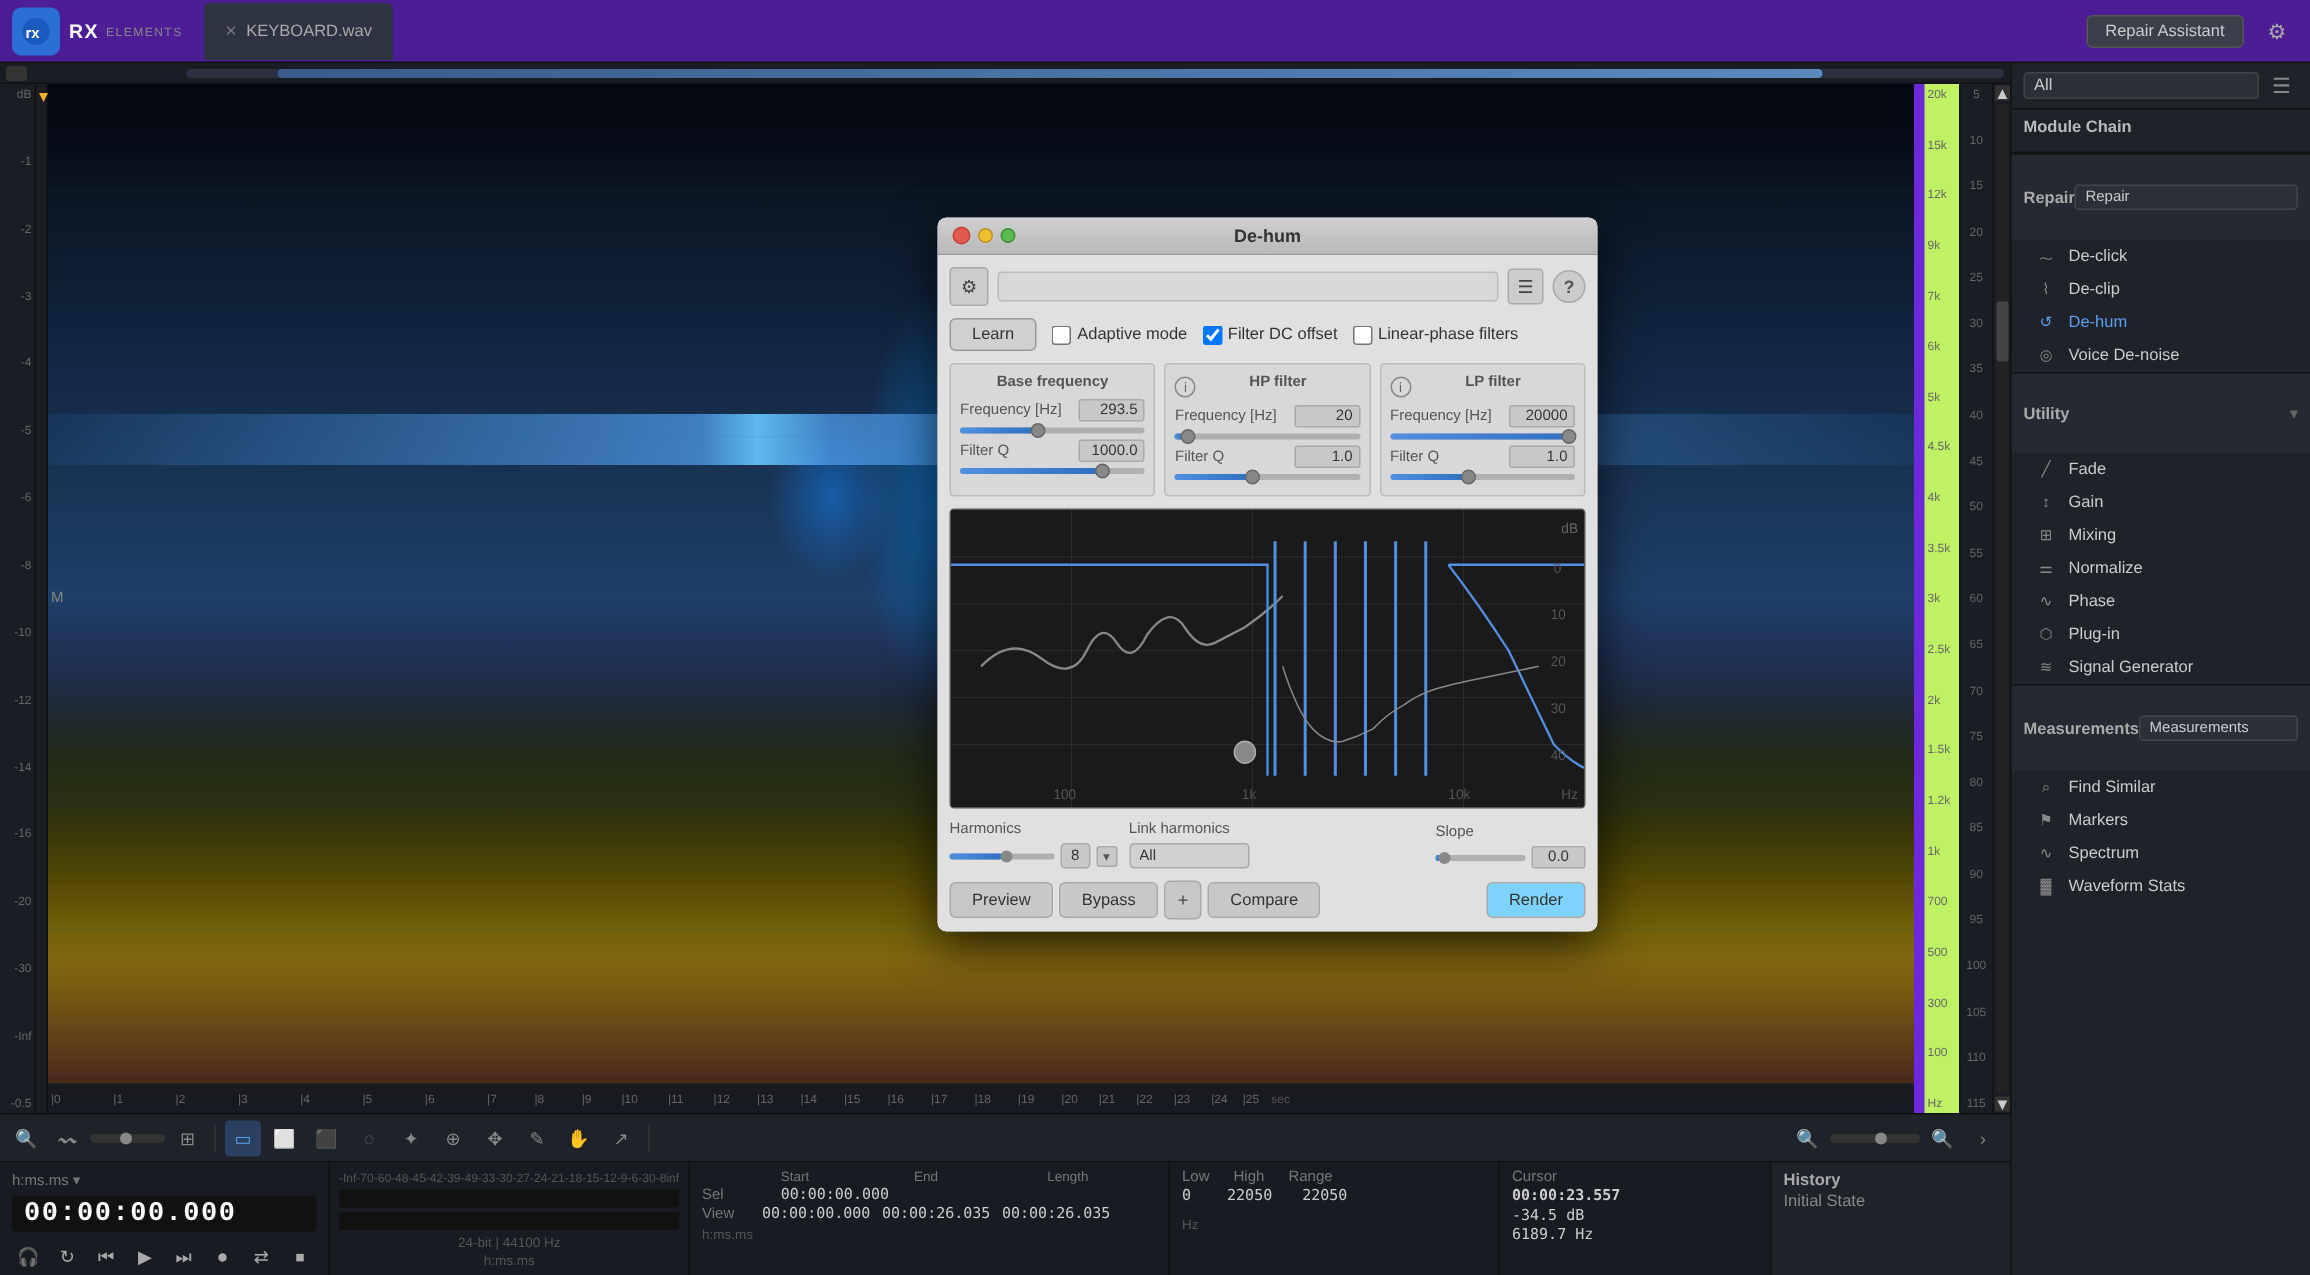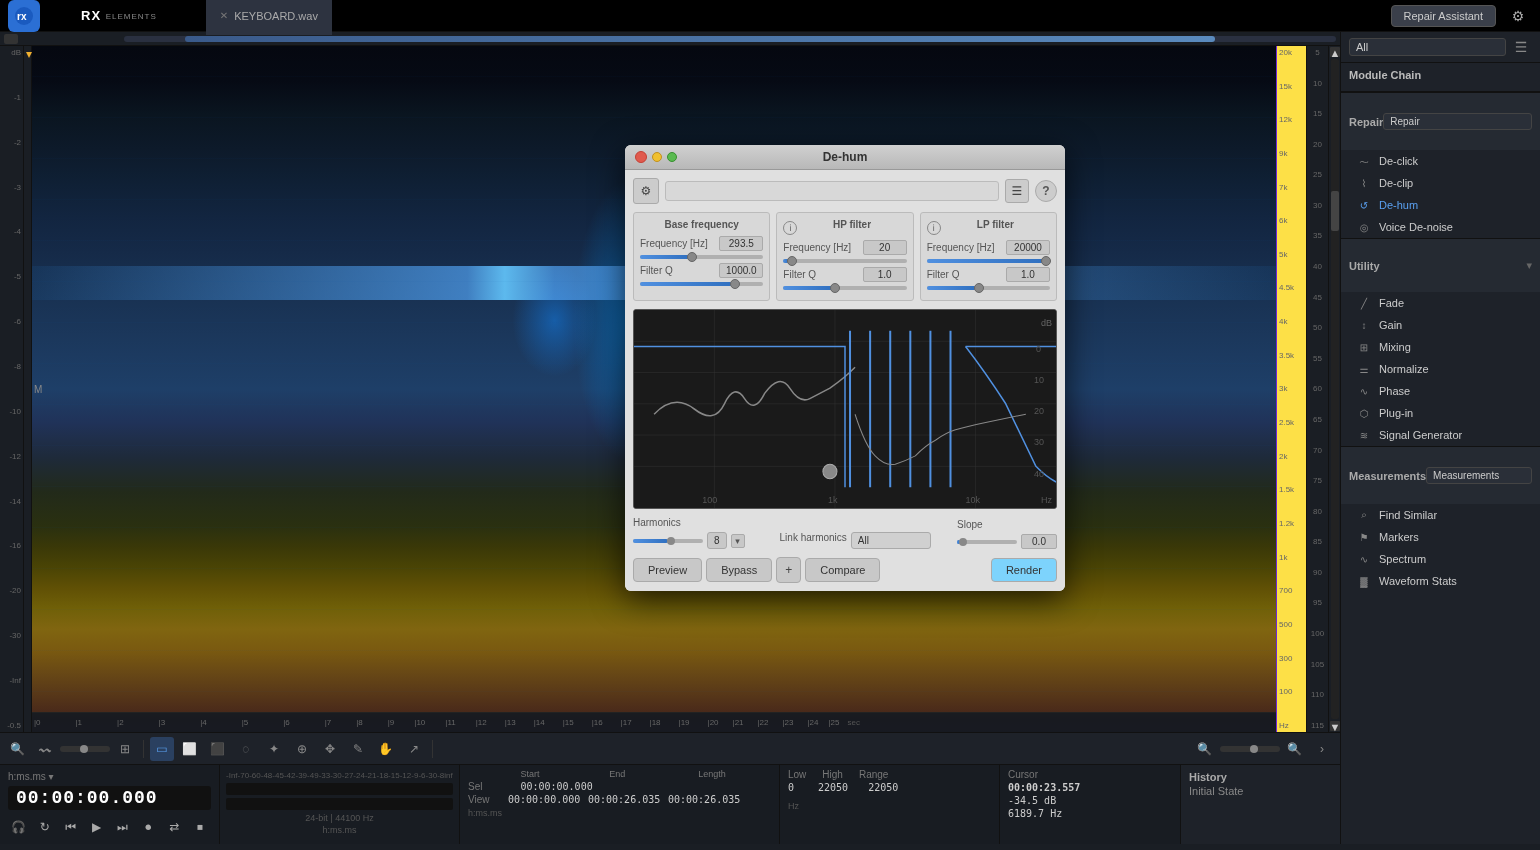--- a/index.html
+++ b/index.html
@@ -10,27 +10,26 @@
       font-family: -apple-system, BlinkMacSystemFont, 'Segoe UI', Arial, sans-serif;
       font-size: 11px;
       color: #ccc;
       overflow: hidden;
     }
 
     
     .top-bar {
       display: flex;
       align-items: center;
-      height: 32px;
-      background: #000000;
+      height: 42px;
+      background: #4c1d95;
       border-bottom: 1px solid #111;
       padding: 0 8px;
       position: relative;
       z-index: 10;
-      gap: 35px;
     }
     .app-logo {
       width: 32px;
       height: 32px;
       background: #2b6fd4;
       border-radius: 6px;
       display: flex;
       align-items: center;
       justify-content: center;
       margin-right: 6px;
@@ -417,21 +416,21 @@
     }
 
     .param-value {
       font-size: 10px;
       color: #333;
       background: #c8c8c8;
       border: 1px solid #aaa;
       border-radius: 2px;
       padding: 1px 4px;
       min-width: 44px;
-      text-align: center;
+      text-align: right;
     }
 
     .param-slider {
       width: 100%;
       height: 4px;
       background: #b0b0b0;
       border-radius: 2px;
       position: relative;
       margin: 2px 0 4px;
     }
@@ -496,24 +495,23 @@
       border: 1px solid #aaa;
       border-radius: 3px;
       padding: 2px 16px 2px 6px;
       font-size: 10px;
       color: #333;
       appearance: none;
     }
 
     .link-harmonics-section {
       display: flex;
-      flex-direction: row;
+      flex-direction: column;
       gap: 4px;
       flex: 1;
-      margin-left: 27px;
     }
 
     .slope-section {
       display: flex;
       flex-direction: column;
       gap: 4px;
     }
 
     .slope-value {
       font-size: 10px;
@@ -838,21 +836,21 @@
           <span style="margin-left:18px">|20</span>
           <span style="margin-left:14px">|21</span>
           <span style="margin-left:14px">|22</span>
           <span style="margin-left:14px">|23</span>
           <span style="margin-left:14px">|24</span>
           <span style="margin-left:10px">|25</span>
           <span style="margin-left:8px;color:#555">sec</span>
         </div>
       </div>
 
-      <div style="width:30px;background:#fde047;border-left:1px solid #6d28d9;display:flex;flex-direction:column;justify-content:space-between;padding:2px 2px;font-size:8px;color:#666;">
+      <div style="width:30px;background:#bef264;border-left:7px solid #6d28d9;display:flex;flex-direction:column;justify-content:space-between;padding:2px 2px;font-size:8px;color:#666;">
         <span>20k</span>
         <span>15k</span>
         <span>12k</span>
         <span>9k</span>
         <span>7k</span>
         <span>6k</span>
         <span>5k</span>
         <span>4.5k</span>
         <span>4k</span>
         <span>3.5k</span>
@@ -1151,20 +1149,35 @@
 
     <div class="dialog-toolbar">
       <div class="dialog-icon-btn">⚙</div>
       <select class="dialog-preset-select">
         <option></option>
       </select>
       <div style="width:24px;height:24px;background:#ccc;border:1px solid #aaa;border-radius:3px;display:flex;align-items:center;justify-content:center;cursor:pointer;color:#444;font-size:12px;">☰</div>
       <div class="dialog-help">?</div>
     </div>
 
+    <div class="controls-row">
+      <button class="learn-btn">Learn</button>
+      <label class="checkbox-label">
+        <input type="checkbox" style="">
+        <span>Adaptive mode</span>
+      </label>
+      <label class="checkbox-label">
+        <input type="checkbox" checked="" style="">
+        <span>Filter DC offset</span>
+      </label>
+      <label class="checkbox-label">
+        <input type="checkbox" style="">
+        <span>Linear-phase filters</span>
+      </label>
+    </div>
 
     <div class="params-row">
 
       <div class="param-panel">
         <div class="param-panel-title">Base frequency</div>
         <div class="param-row">
           <span class="param-label">Frequency [Hz]</span>
           <span class="param-value">293.5</span>
         </div>
         <div class="param-slider">

